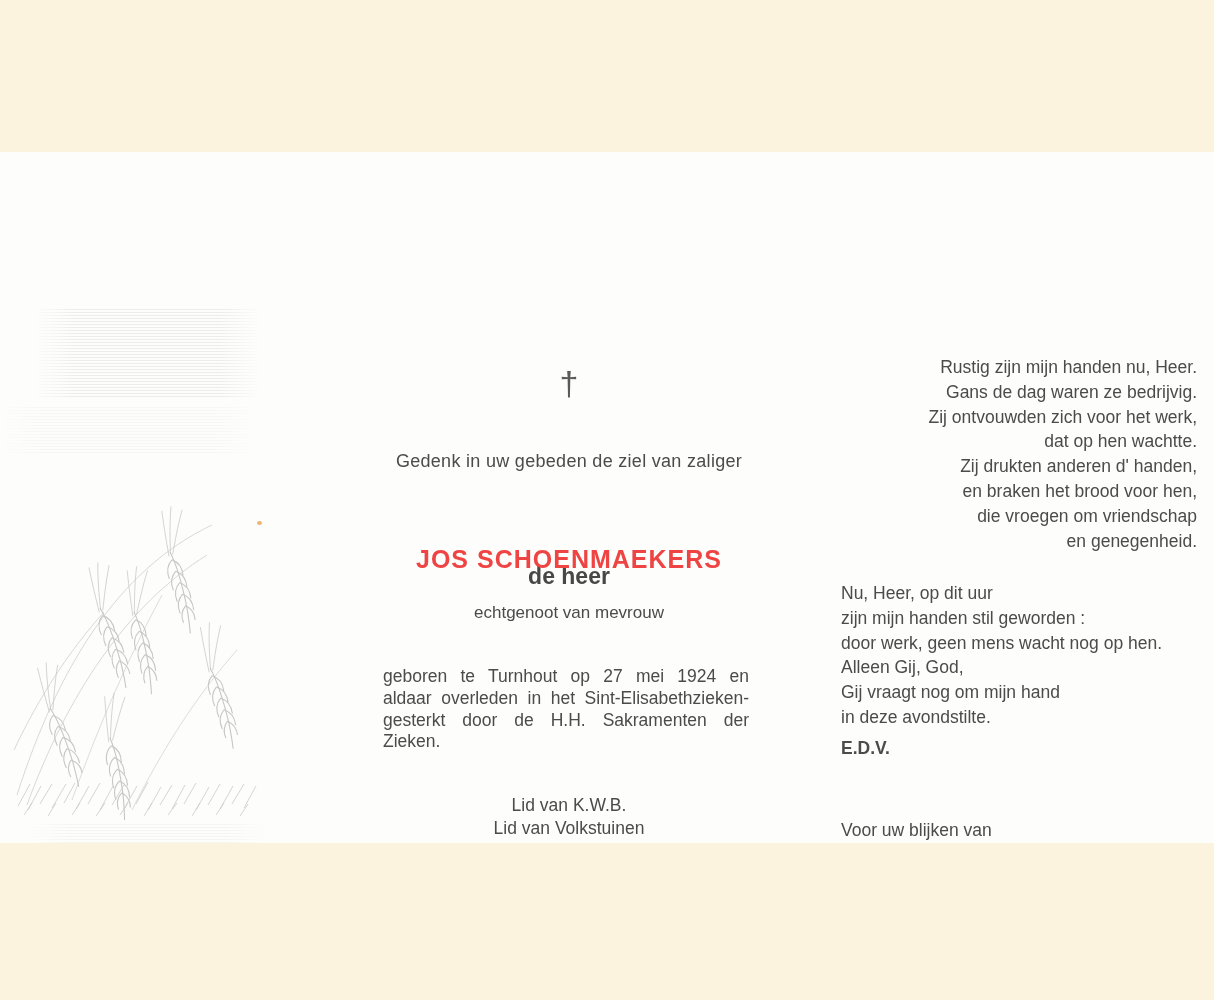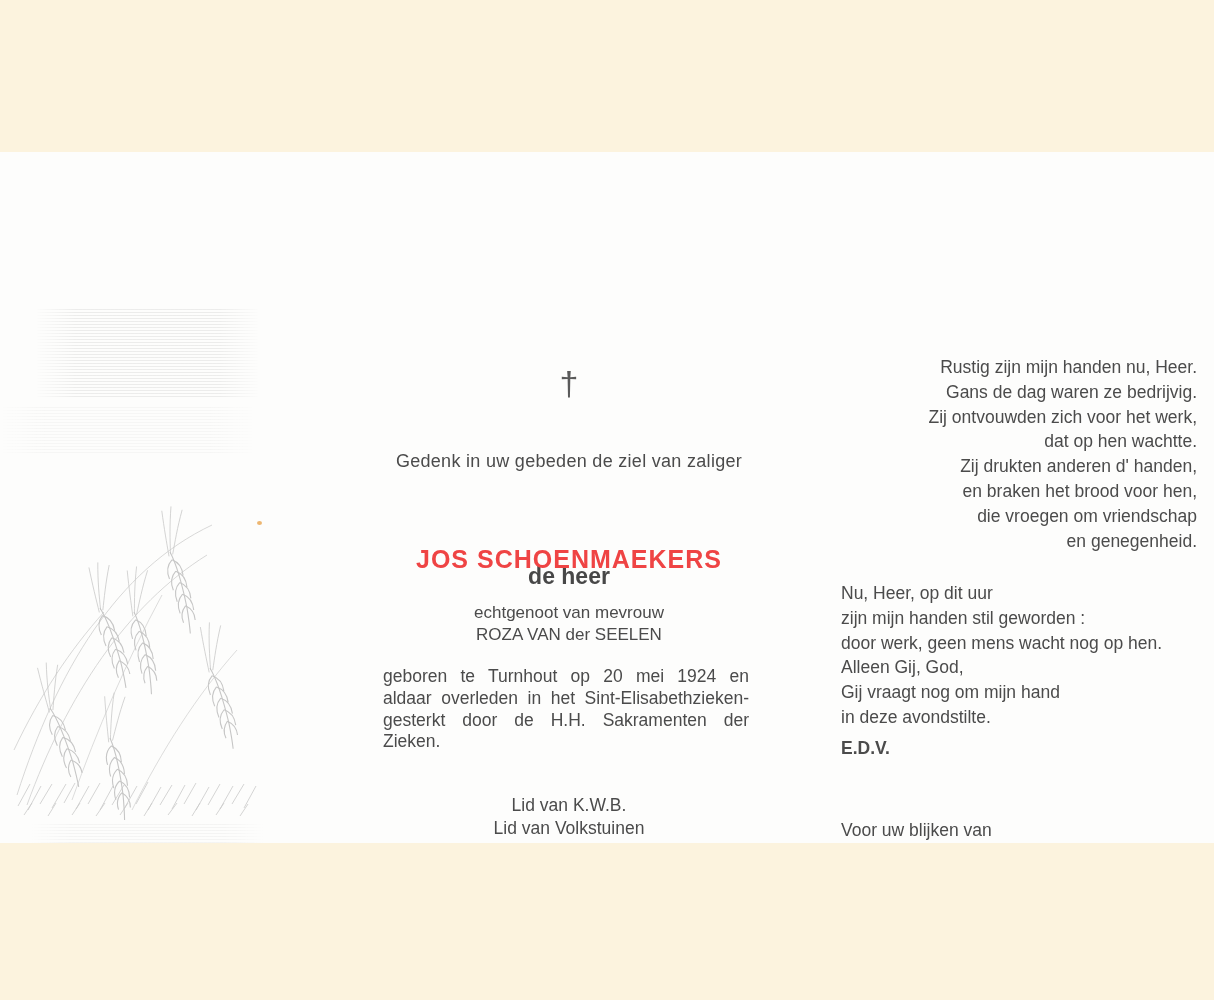--- a/index.html
+++ b/index.html
@@ -110,24 +110,23 @@
         M84,316 l9,-13 M108,315 l8,-12 M132,316 l8,-13 M156,315 l9,-12 M180,316 l8,-13
         M204,315 l8,-12 M228,316 l8,-12"></path>
     </svg>
 
     <div class="col-center cross">†</div>
     <div class="col-center intro">Gedenk in uw gebeden de ziel van zaliger</div>
     <div class="col-center title">de heer</div>
     <div class="col-center name">JOS SCHOENMAEKERS</div>
     <div class="col-center spouse">
       <div>echtgenoot van mevrouw</div>
-      <div>ROZA VAN der SEELEN</div>
     </div>
     <div class="life">
-        <div>geboren te Turnhout op 20 mei 1924 en</div>
+        <div>geboren te Turnhout op 27 mei 1924 en</div>
         <div>aldaar overleden in het Sint-Elisabethzieken-</div>
         <div>gesterkt door de H.H. Sakramenten der</div>
         <div>Zieken.</div>
       </div>
     <div class="col-center memberships">
         <div>Lid van K.W.B.</div>
         <div>Lid van Volkstuinen</div>
         <div>Lid van Buurtwerken</div>
       </div>
 

